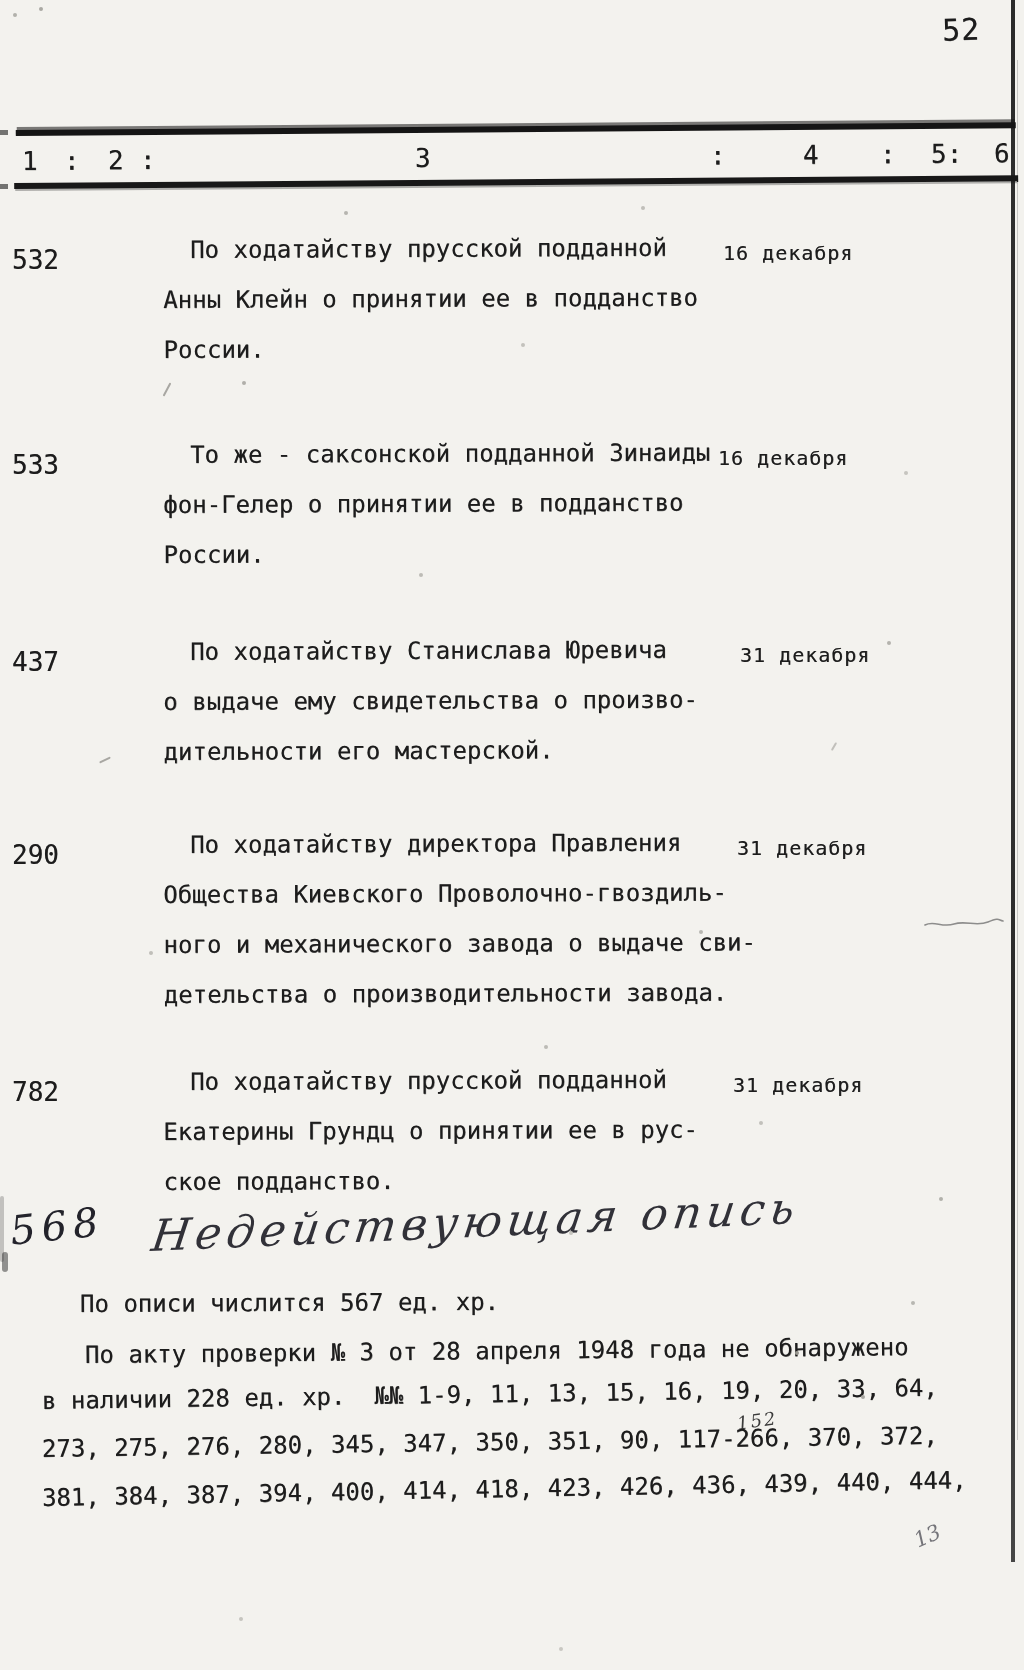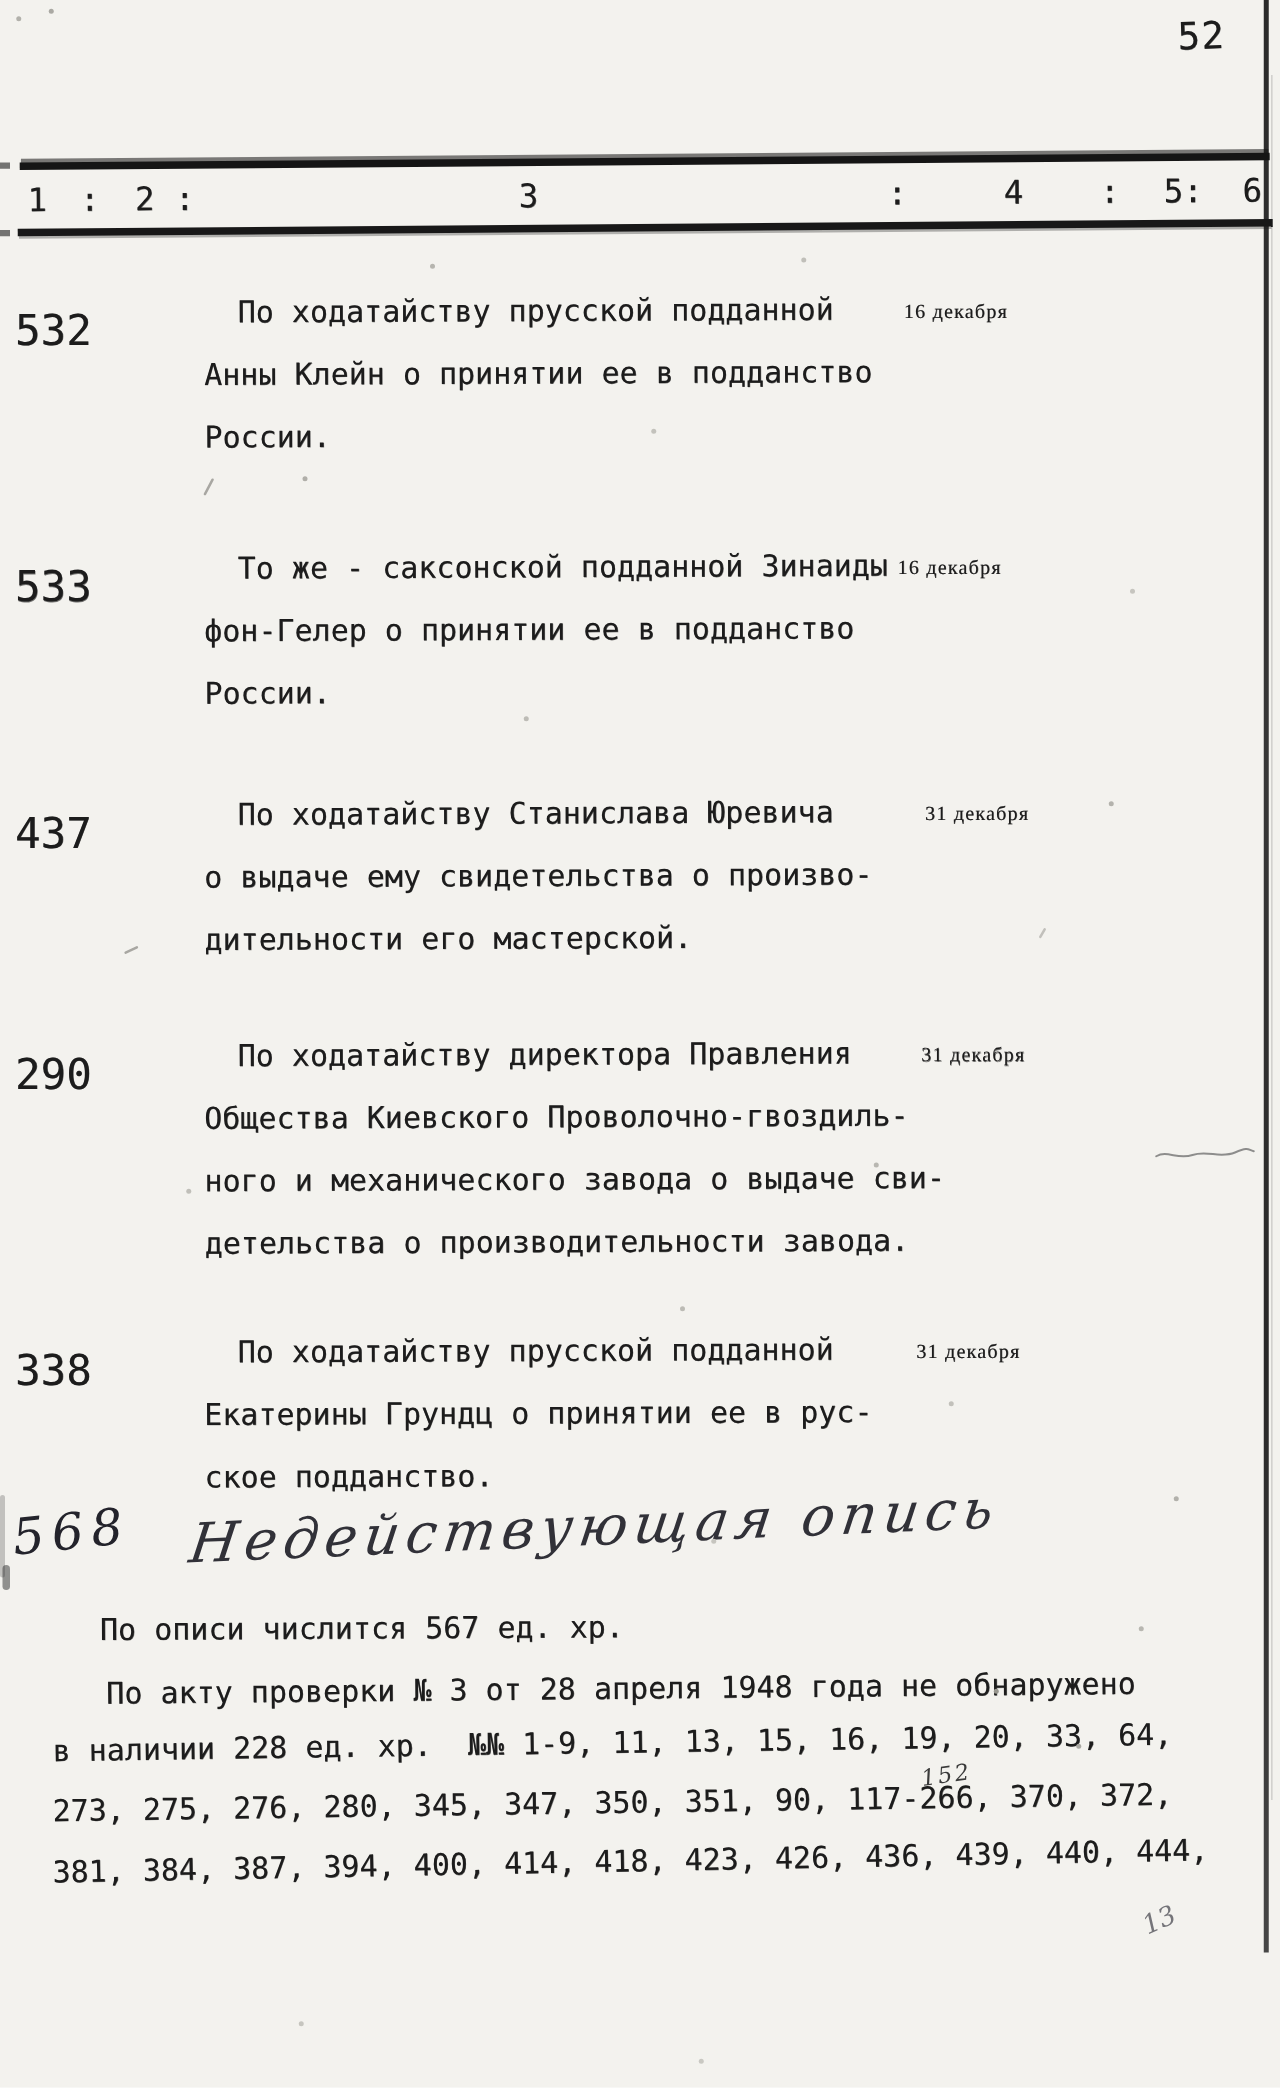--- a/index.html
+++ b/index.html
@@ -42,28 +42,28 @@
     position:absolute;left:14px;top:61px;width:1004px;height:6px;background:#181818;
     box-shadow:0 3px 0 -1px rgba(20,20,20,.3);
   }
   .hcol{
     position:absolute;top:24px;font-size:26px;line-height:30px;
     text-shadow:0.3px 0.3px 0.5px rgba(25,25,25,.6);
   }
 
   
   .entry{position:absolute;left:0;width:1010px;}
-  .enum{position:absolute;left:12px;top:20px;font-size:34px;}
+  .enum{position:absolute;left:12px;top:20px;font-size:26px;}
   .elines{
     position:absolute;left:163px;top:0;
     transform:rotate(-0.25deg);transform-origin:left top;
   }
   .eline{height:50px;line-height:50px;font-size:24px;white-space:pre;}
   .eline:first-child{padding-left:27px;}
-  .edate{position:absolute;top:16px;font-size:16px;letter-spacing:1px;white-space:pre;font-family:Liberation Serif, serif;}
+  .edate{position:absolute;top:16px;font-size:20px;letter-spacing:1px;white-space:pre;}
 
   
   .hw{font-family:"DejaVu Serif", serif;font-style:italic;color:#23232b;}
   .hw-num{
     position:absolute;left:10px;top:1203px;font-size:40px;letter-spacing:6px;
     transform:rotate(-6deg);
   }
   .hw-note{
     position:absolute;left:152px;top:1210px;font-size:44px;letter-spacing:5px;
     transform:skewX(-10deg) rotate(-2.5deg);transform-origin:left center;
@@ -170,21 +170,21 @@
         <div class="enum typed">290</div>
         <div class="elines">
           <div class="eline typed">По ходатайству директора Правления</div>
           <div class="eline typed">Общества Киевского Проволочно-гвоздиль-</div>
           <div class="eline typed">ного и механического завода о выдаче сви-</div>
           <div class="eline typed">детельства о производительности завода.</div>
         </div>
         <div class="edate typed" style="left: 737px;">31 декабря</div>
       </div>
       <div class="entry" style="top: 1057px;">
-        <div class="enum typed">338</div>
+        <div class="enum typed">782</div>
         <div class="elines">
           <div class="eline typed">По ходатайству прусской подданной</div>
           <div class="eline typed">Екатерины Грундц о принятии ее в рус-</div>
           <div class="eline typed">ское подданство.</div>
         </div>
         <div class="edate typed" style="left: 733px;">31 декабря</div>
       </div>
     </div>
 
   <div class="hw hw-num">568</div>

